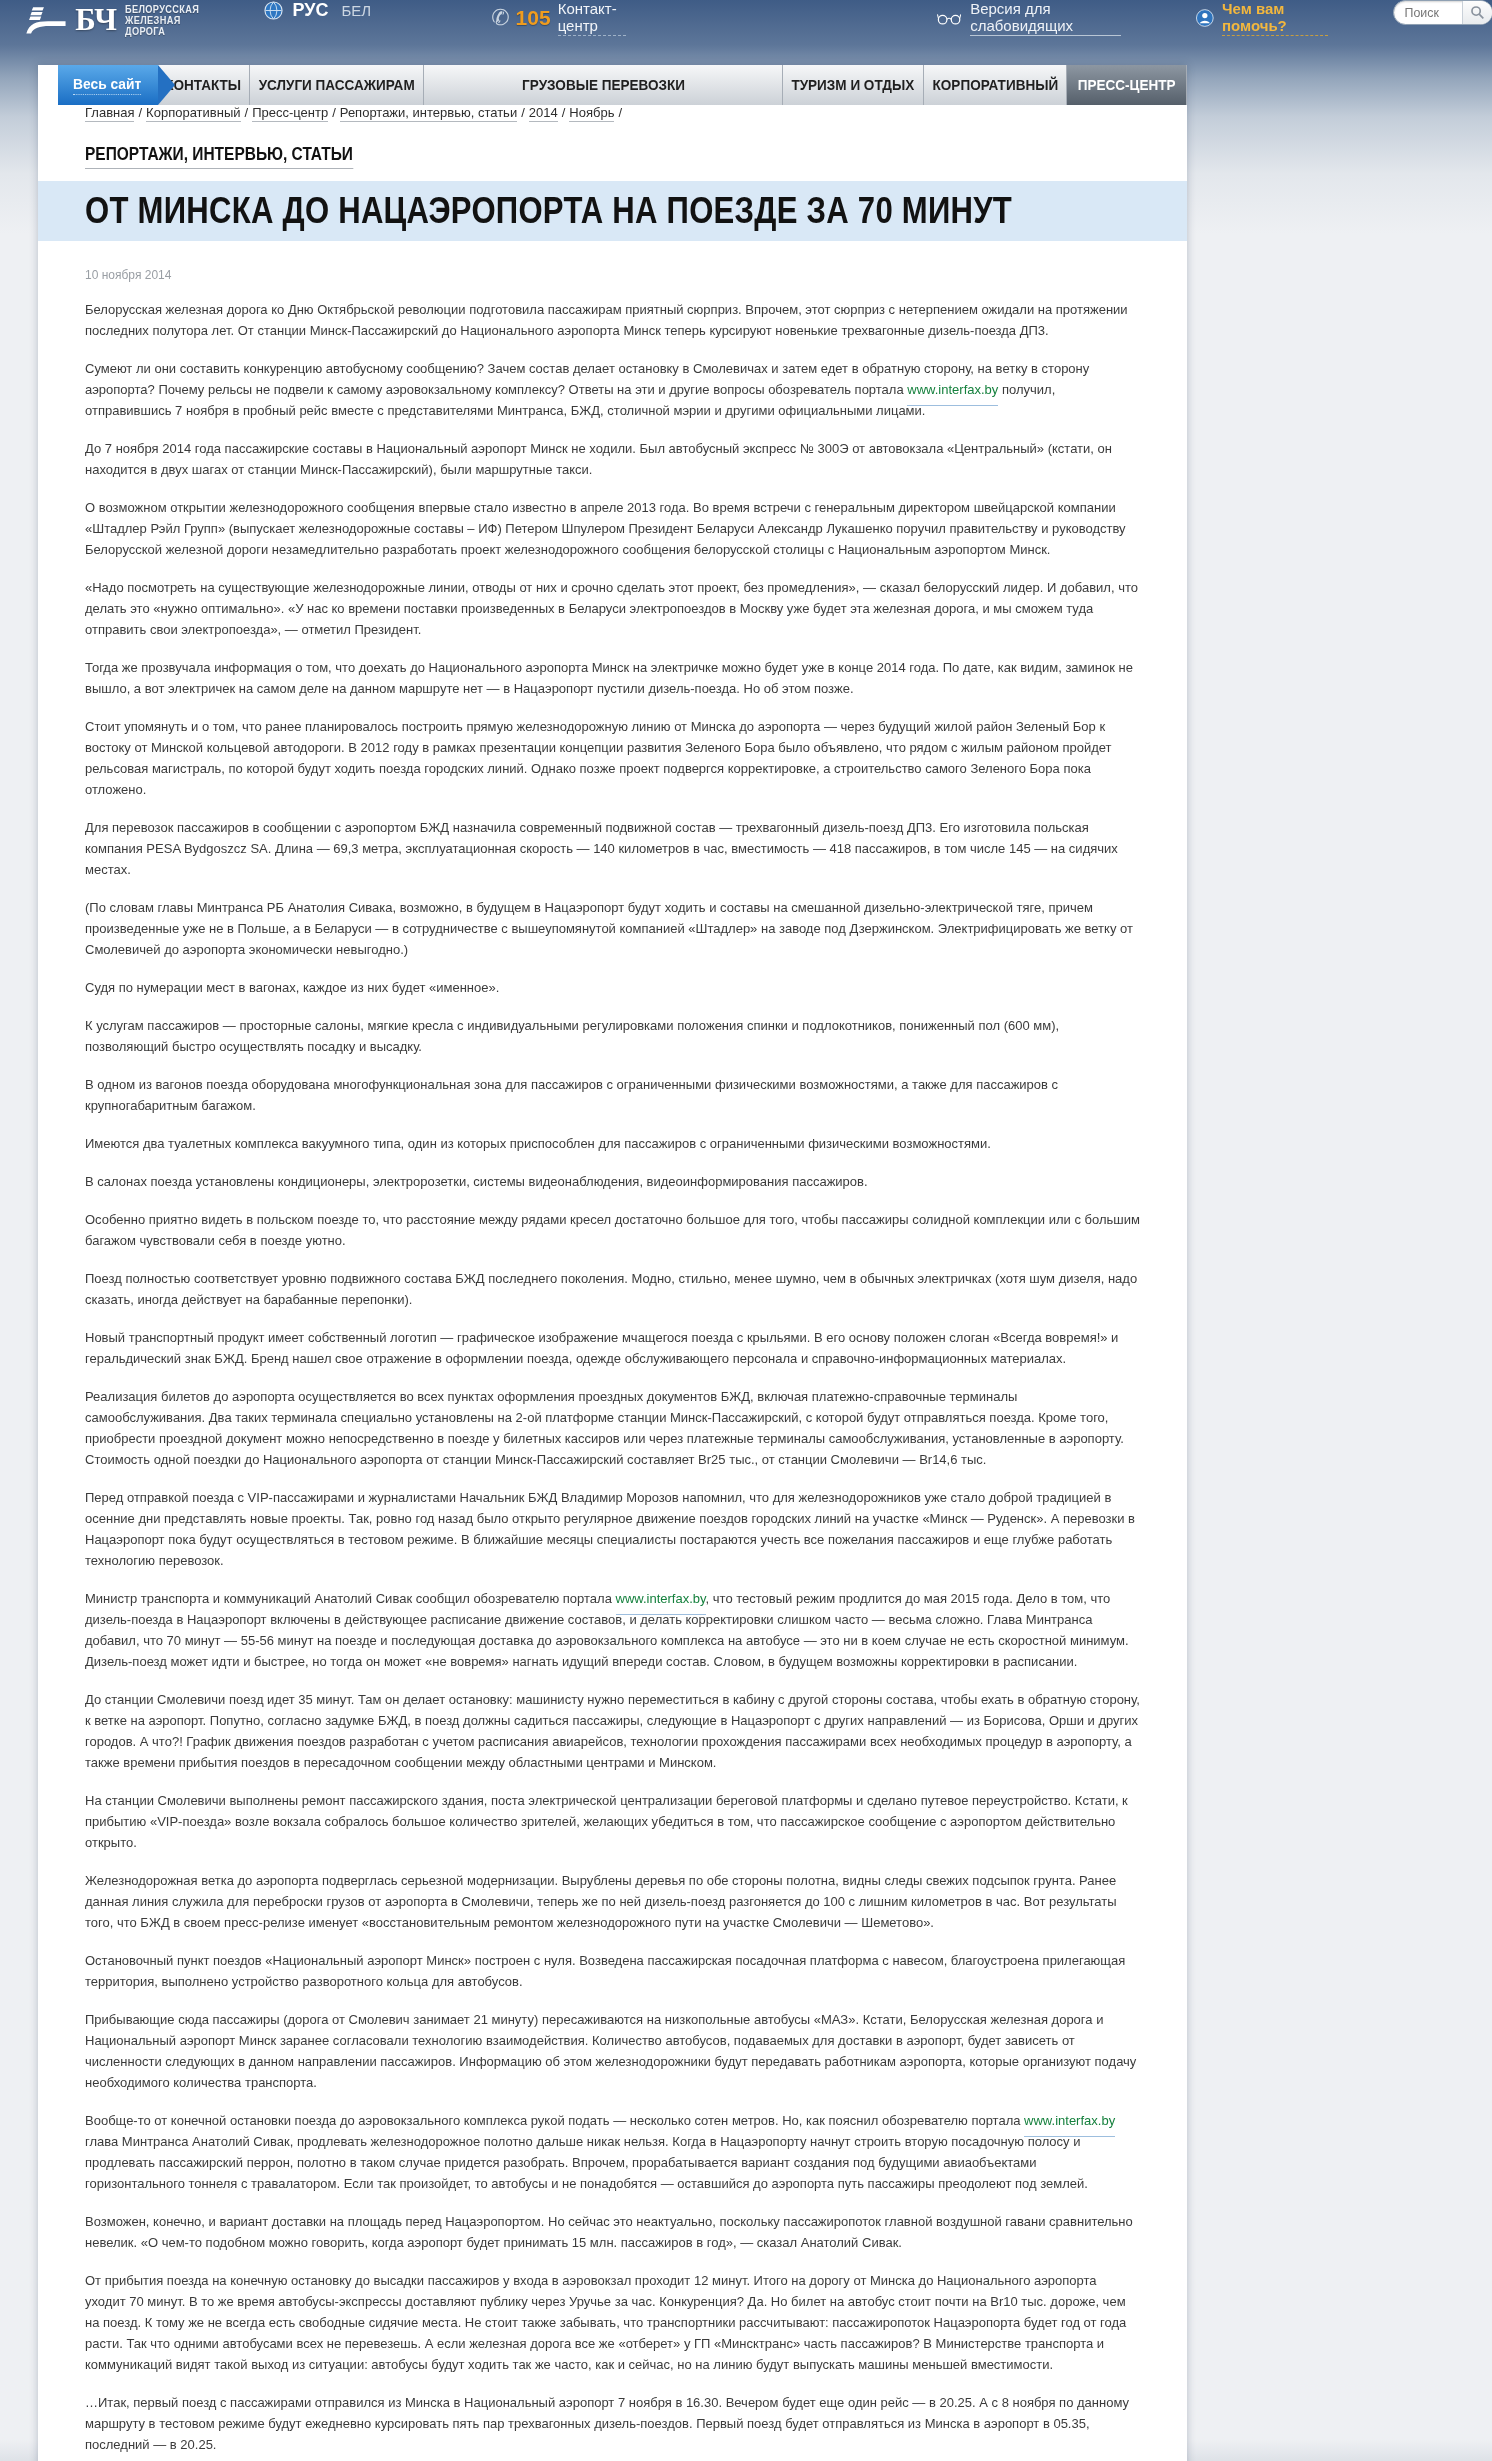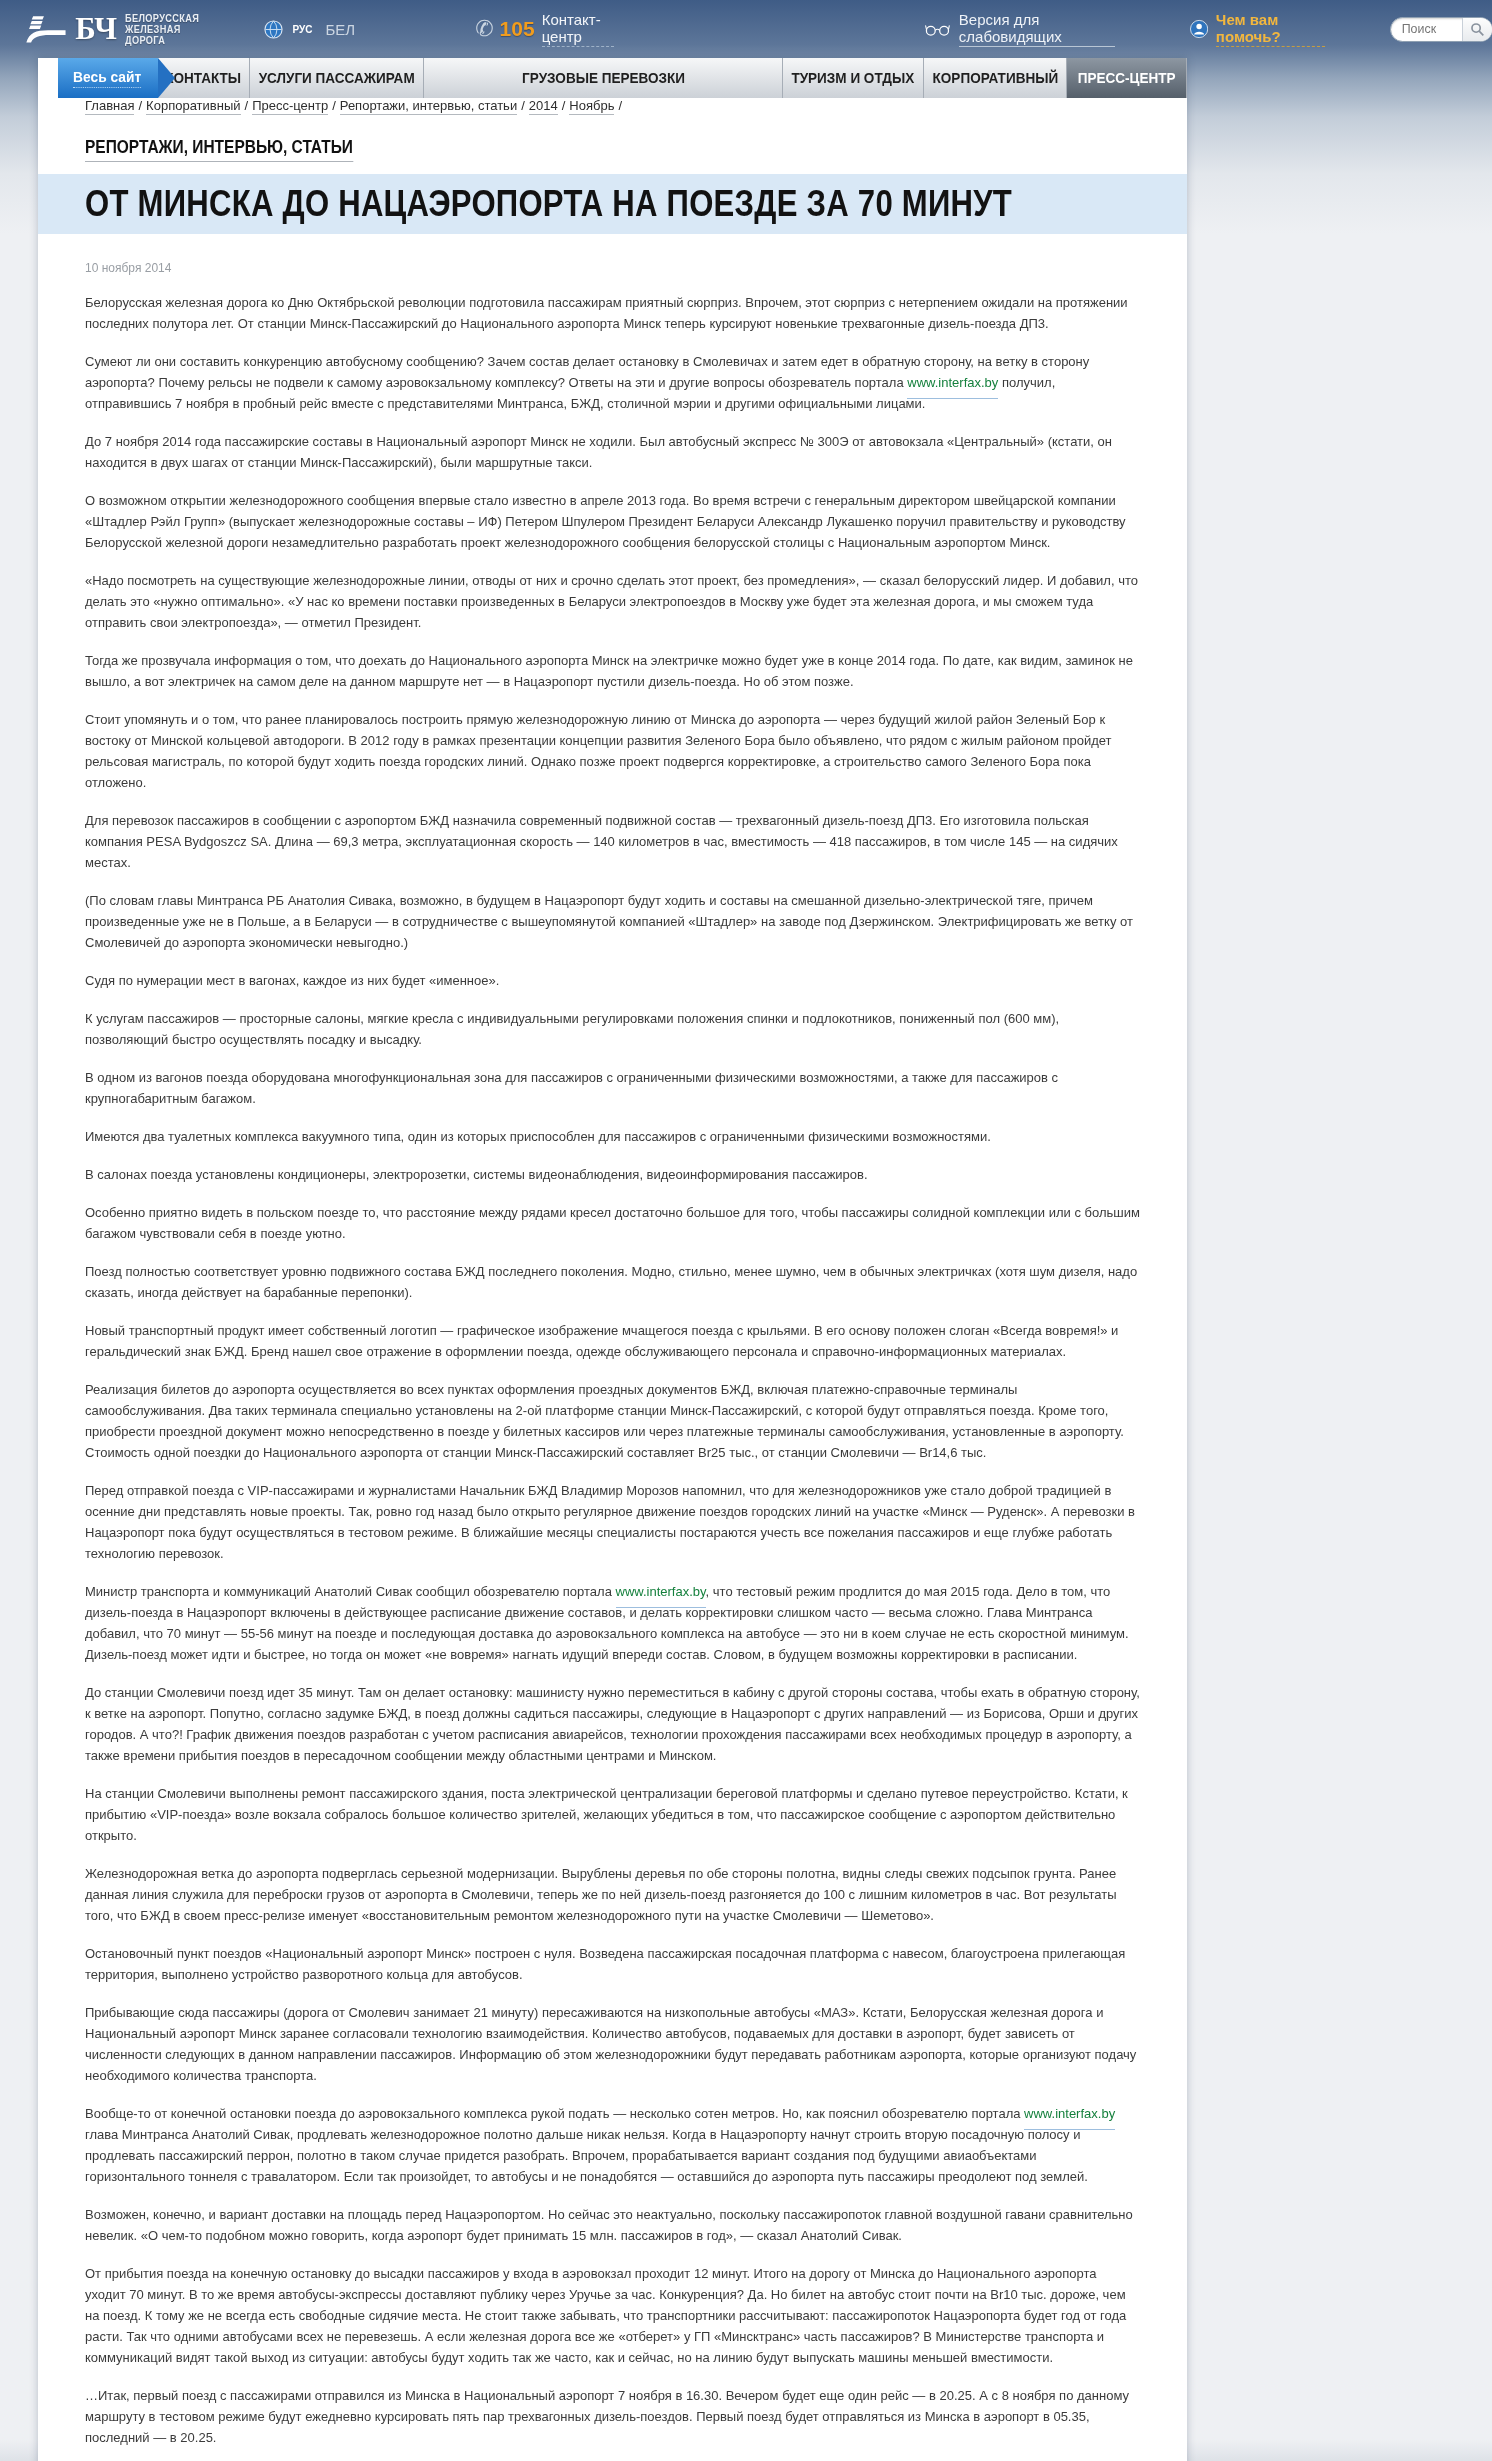--- a/index.html
+++ b/index.html
@@ -3,28 +3,28 @@
 <meta charset="utf-8">
 <style>
   * { box-sizing: border-box; }
   html,body { margin:0; padding:0; }
   body {
     width:1493px; min-height:2462px;
     font-family:"Liberation Sans", sans-serif;
     background:linear-gradient(180deg,#3f5c86 0px,#5d7699 45px,#93a5bb 78px,#c3cdd9 117px,#e3e7ec 174px,#eef0f3 234px,#eef0f3 2440px,#dde1e7 2462px);
   }
   
-  .header { height:58px; display:flex; align-items:center; color:#fff;gap:20px; }
+  .header { height:65px; display:flex; align-items:flex-start; color:#fff;gap:20px; }
   .logo { display:flex; align-items:center; margin-left:25px; cursor:pointer; }
   .logo-mark { width:52px; height:40px; margin-right:7px; }
   .logo-abbr { font-family:"Liberation Serif", serif; font-weight:bold; font-size:31px; color:#fff; margin-right:8px; text-shadow:0 1px 2px rgba(0,0,0,.35); }
   .logo-name { font-size:10px; line-height:11px; color:#e9eef4; font-weight:bold; letter-spacing:0.4px; transform:scaleX(.92); transform-origin:left center; text-shadow:0 1px 1px rgba(0,0,0,.3); }
   .lang { display:flex; align-items:center; margin-left:30px; }
   .globe { width:19px; height:19px; margin-right:9px; }
-  .lang-cur { font-size:10px; font-weight:bold; color:#fff; margin-right:13px; cursor:pointer; }
+  .lang-cur { font-size:18px; font-weight:bold; color:#fff; margin-right:13px; cursor:pointer; }
   .lang-alt { font-size:15px; color:#ccd6e2; cursor:pointer; }
   .contact { display:flex; align-items:center; margin-left:100px; }
   .phone-ic { font-size:22px; color:#c9d4e0; margin-right:6px; }
   .contact-num { font-size:21px; font-weight:bold; color:#f09c1e; margin-right:7px; text-shadow:0 1px 1px rgba(0,0,0,.3); }
   .contact-lbl { font-size:15px; color:#f2f5f9; border-bottom:1px dashed #9fb2c8; padding-bottom:1px; cursor:pointer; }
   .access { display:flex; align-items:center; margin-left:291px; cursor:pointer; }
   .glasses { margin-right:9px; }
   .access-lbl { font-size:15px; color:#eef2f7; border-bottom:1px solid #b9c6d5; padding-bottom:1px; }
   .help { display:flex; align-items:center; margin-left:55px; cursor:pointer; }
   .person { width:22px; height:22px; margin-right:8px; }

